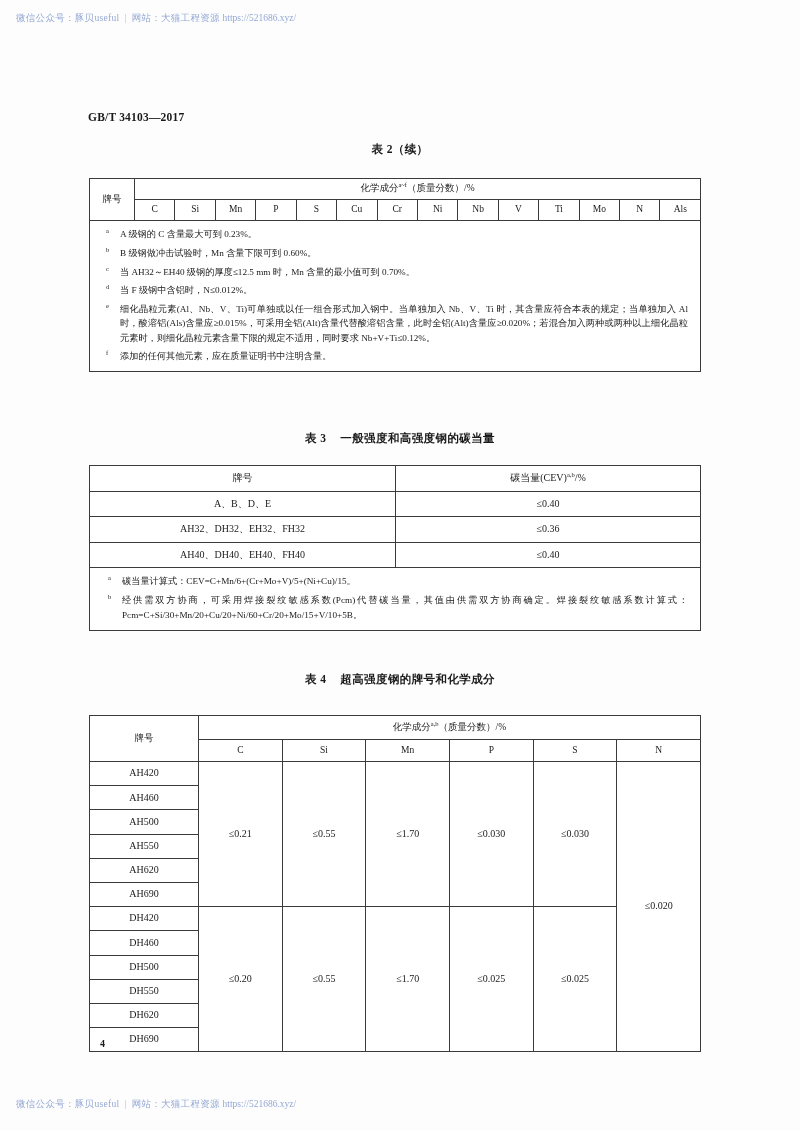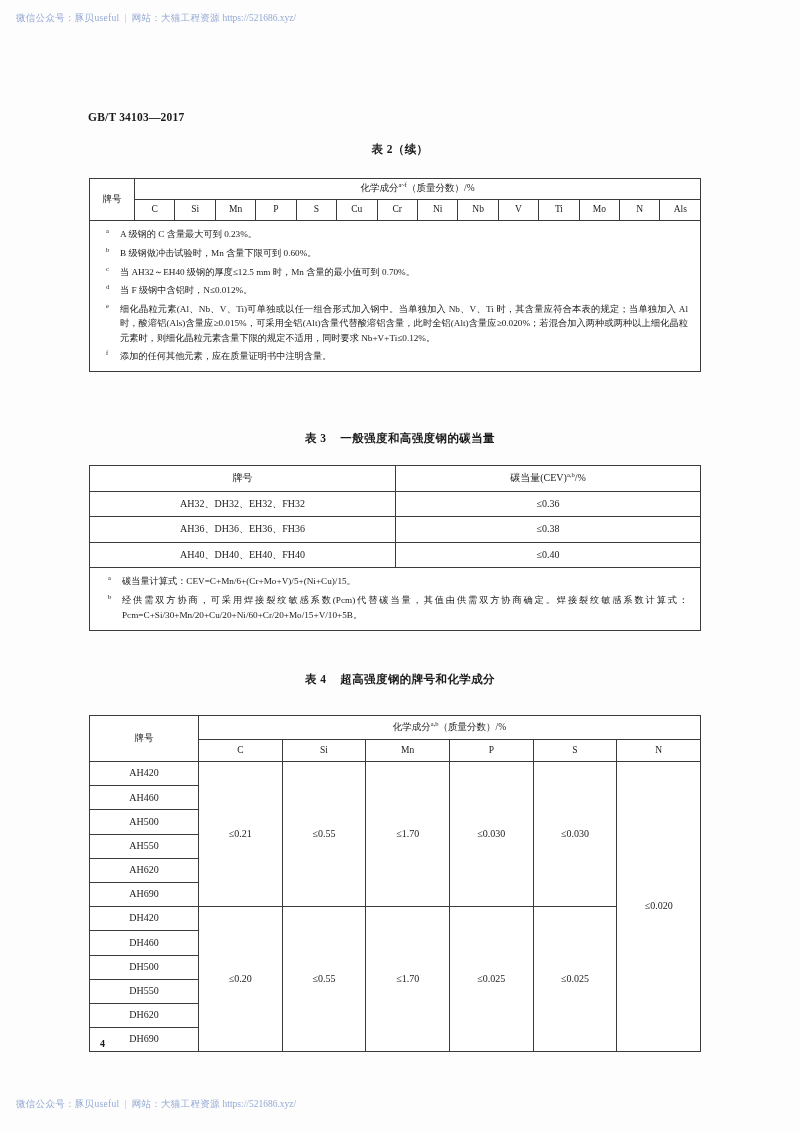--- a/index.html
+++ b/index.html
@@ -191,26 +191,26 @@
     <span>表 3</span><span class="title-gap"></span><span>一般强度和高强度钢的碳当量</span>
   </div>
 
   <table class="gbtable" id="table3">
     <tbody>
         <tr>
       <td class="c1 outer-top">牌号</td>
       <td class="outer-top"><span>碳当量(CEV)</span><sup>a,b</sup><span>/%</span></td>
     </tr>
     <tr>
+      <td>A、B、D、E</td>
+      <td>≤0.40</td>
+    </tr>
+    <tr>
       <td>AH32、DH32、EH32、FH32</td>
       <td>≤0.36</td>
-    </tr>
-    <tr>
-      <td>AH36、DH36、EH36、FH36</td>
-      <td>≤0.38</td>
     </tr>
     <tr>
       <td>AH40、DH40、EH40、FH40</td>
       <td>≤0.40</td>
     </tr>
     <tr>
       <td class="notes-cell outer-bottom" colspan="2">
         <span class="note"><span class="mk">a</span><span>碳当量计算式：CEV=C+Mn/6+(Cr+Mo+V)/5+(Ni+Cu)/15。</span></span>
         <span class="note"><span class="mk">b</span><span>经供需双方协商，可采用焊接裂纹敏感系数(Pcm)代替碳当量，其值由供需双方协商确定。焊接裂纹敏感系数计算式：Pcm=C+Si/30+Mn/20+Cu/20+Ni/60+Cr/20+Mo/15+V/10+5B。</span></span>
       </td>

